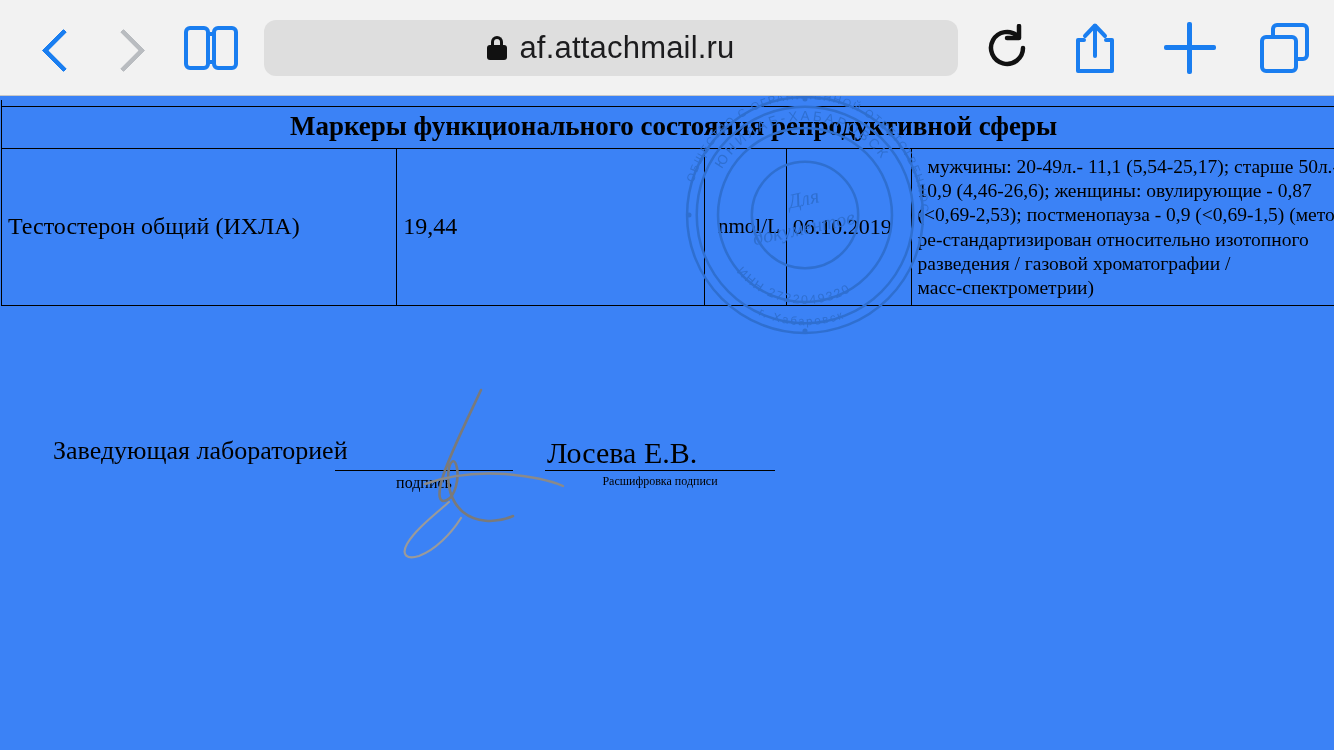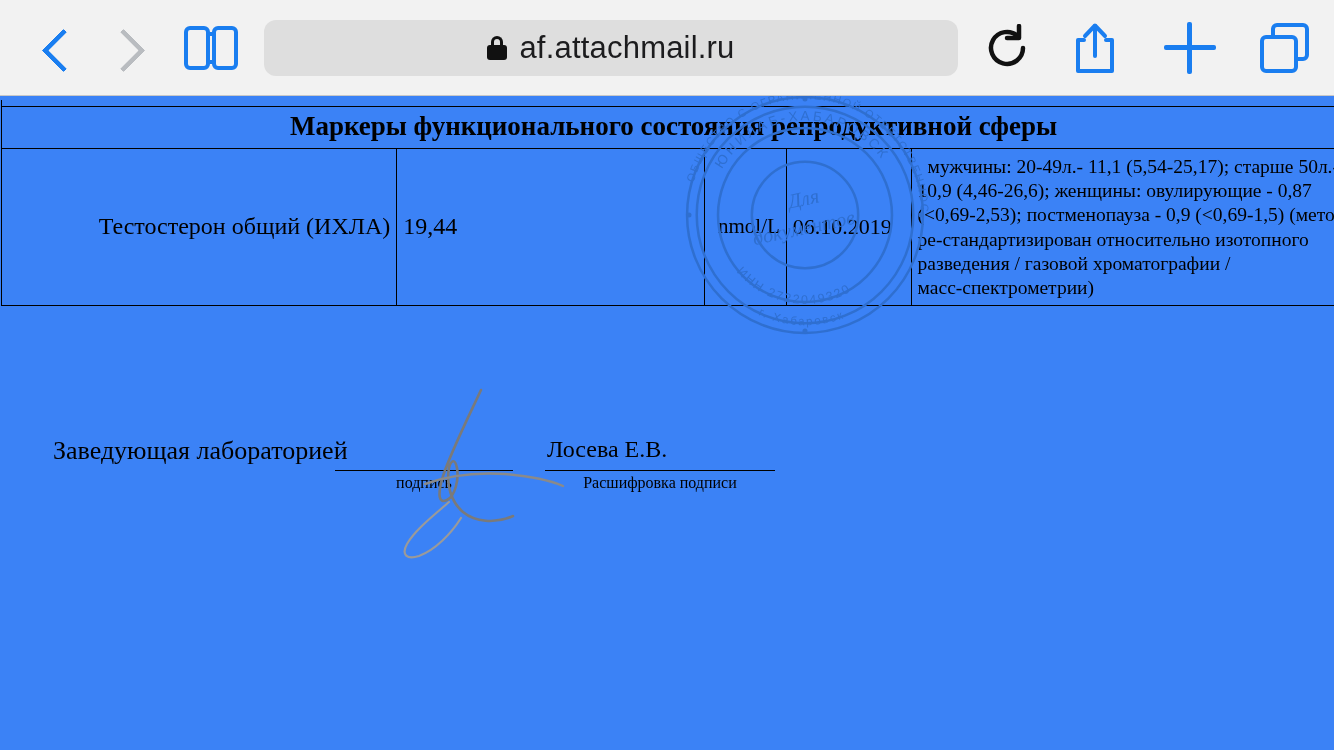--- a/index.html
+++ b/index.html
@@ -147,21 +147,20 @@
   td.cut-top {
     border-top: none;
     height: 6px;
     padding: 0;
     font-size: 0;
   }
   td.name-cell {
     width: 400px;
     font-size: 24px;
     height: 128px;
-    text-align: right;
   }
   td.value-cell {
     width: 312px;
     font-size: 24px;
     vertical-align: middle;
   }
   td.unit-cell {
     width: 82px;
     font-size: 21px;
     text-align: right;
@@ -207,34 +206,34 @@
   .sig-cap-1 {
     position: absolute;
     left: 290px; top: 56px;
     width: 178px;
     text-align: center;
     font-size: 16px;
   }
   .sig-name {
     position: absolute;
     left: 502px; top: 18px;
-    font-size: 24px;
+    font-size: 30px;
   }
   .sig-line-2 {
     position: absolute;
     left: 500px; top: 52px;
     width: 230px;
     border-bottom: 1.6px solid #000;
   }
   .sig-cap-2 {
     position: absolute;
     left: 500px; top: 56px;
     width: 230px;
     text-align: center;
-    font-size: 16px;
+    font-size: 12px;
   }
   #handwritten-signature {
     position: absolute;
     left: 318px; top: -42px;
     width: 220px;
     height: 190px;
   }
   #official-stamp {
     position: absolute;
     left: 660px;

